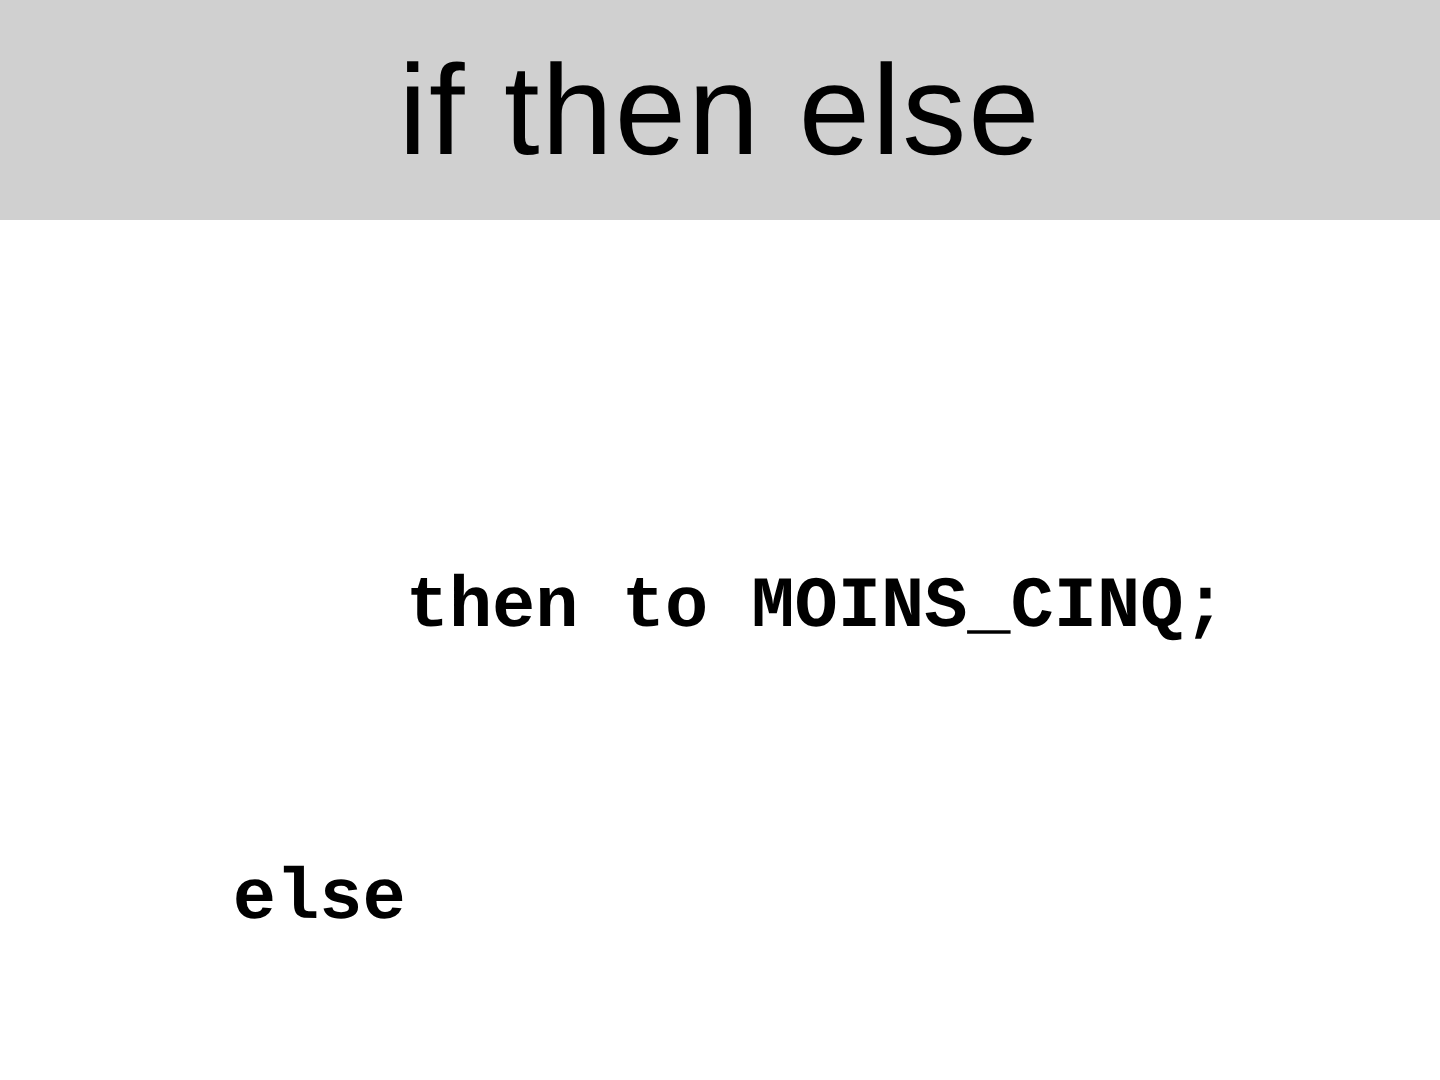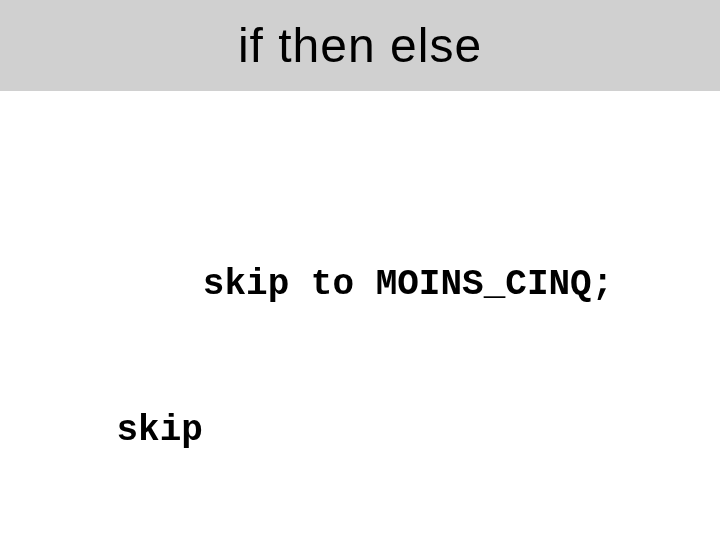--- a/index.html
+++ b/index.html
@@ -18,21 +18,21 @@
 
     .header {
       background: #d0d0d0;
       width: 100%;
       padding: 18px 0 18px 0;
       text-align: center;
     }
 
     .header-title {
       font-family: Arial, Helvetica, sans-serif;
-      font-size: 48px;
+      font-size: 64px;
       font-weight: normal;
       color: #000000;
       letter-spacing: 1px;
     }
 
     .content {
       padding: 24px 30px 24px 30px;
       background: #ffffff;
     }
 
@@ -48,21 +48,21 @@
 </head>
 <body>
 
 <div class="header">
   <span class="header-title">if then else</span>
 </div>
 
 <div class="content">
   <div class="code-block">
     <br>
-    <span>    skip to MOINS_CINQ;</span>
+    <span>    then to MOINS_CINQ;</span>
     <br>
-    <span>skip</span>
+    <span>else</span>
     <br>
     
     <br>
     
   </div>
 </div>
 
 </body></html>

